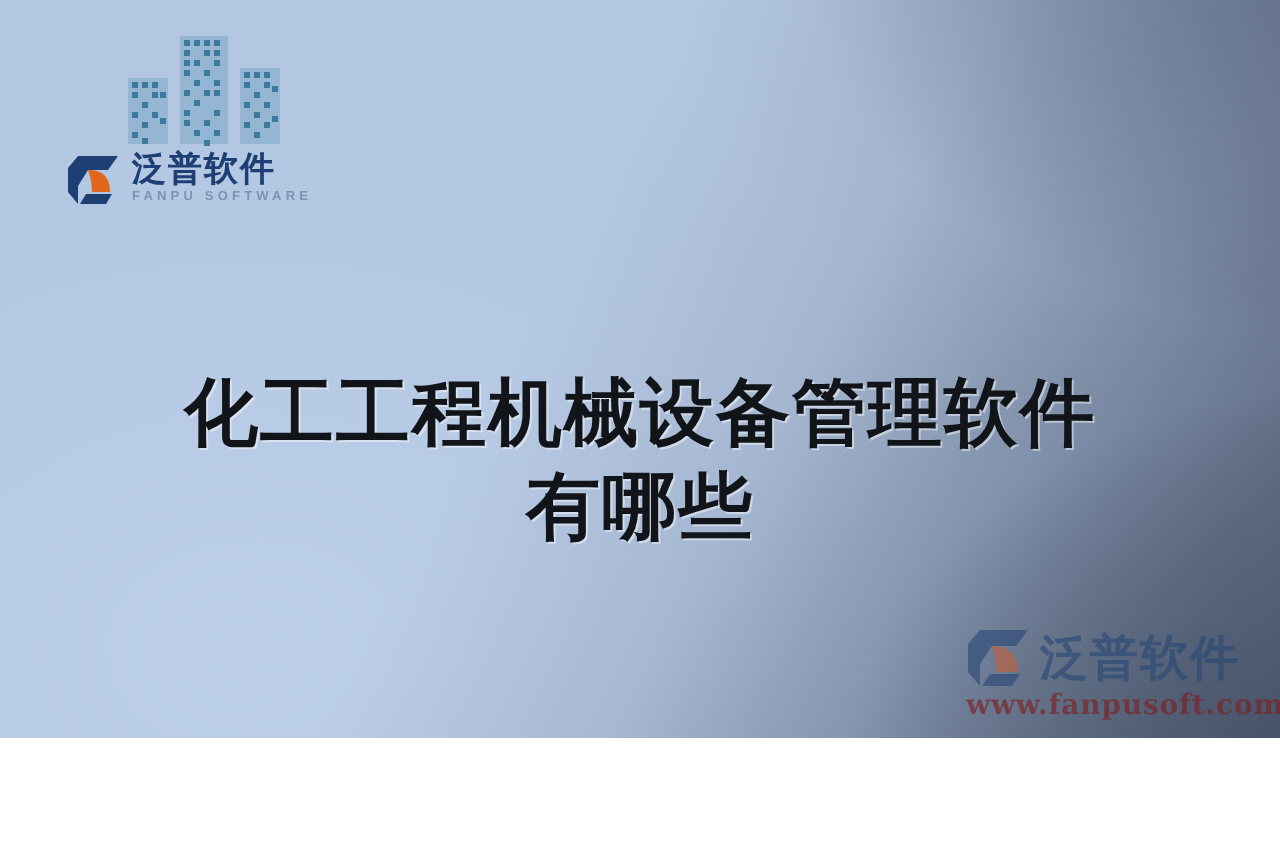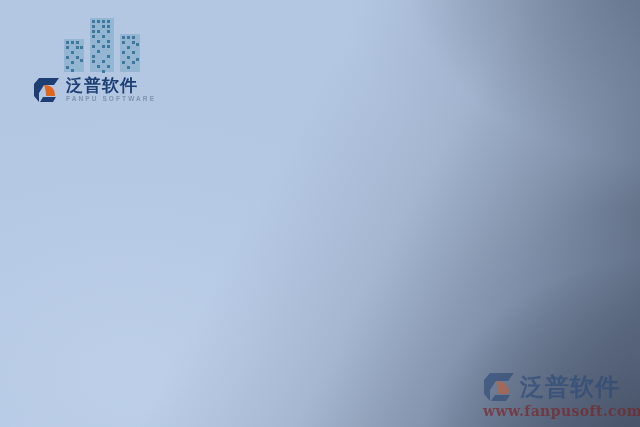--- a/index.html
+++ b/index.html
@@ -6,21 +6,21 @@
 
   html, body {
     width:640px; height:427px;
     overflow:hidden;
     font-family:"Liberation Sans", sans-serif;
   }
 
   .canvas {
     position:relative;
     width:640px;
-    height:427px;
+    height:369px;
     overflow:hidden;
     background:#b2c6e2;
   }
 
   
   .bg-base {
     position:absolute; inset:0;
     background:#b4c7e2;
   }
   .bg-diag {
@@ -229,20 +229,24 @@
         <path d="M11 8 C19 8 22 12 22 19 L13 19 C13 14 12 11 11 8 Z" fill="#e0661e"></path>
         <path d="M10 20 H23 L20 25 H7 Z" fill="#1d3f74"></path>
       </svg>
     </span>
     <span class="brand-text">
       <span class="brand-cn">泛普软件</span>
       <span class="brand-en">FANPU SOFTWARE</span>
     </span>
   </div>
 
+  <h1 class="title">
+    <span class="title-line">化工工程机械设备管理软件</span>
+    <span class="title-line">有哪些</span>
+  </h1>
 
   <div class="watermark">
     <div class="wm-row">
       <span class="wm-mark">
         <svg viewBox="0 0 32 30" width="32" height="30" aria-hidden="true">
           <path d="M7 1 H31 L25 9 H13 L7 18 V29 L1 22 V8 Z" fill="#2b4876"></path>
           <path d="M13 9 C22 9 26 14 26 22 L15 22 C15 16 14 12 13 9 Z" fill="#c2603a"></path>
           <path d="M12 23 H27 L23 29 H8 Z" fill="#2b4876"></path>
         </svg>
       </span>

